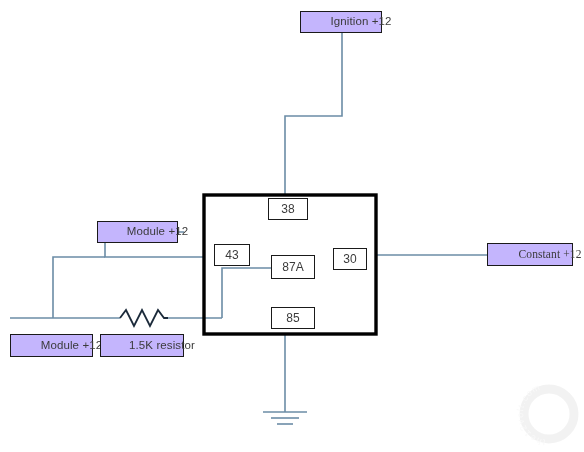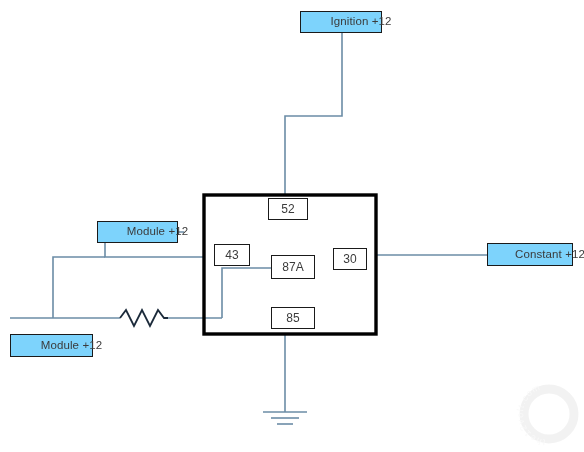--- a/index.html
+++ b/index.html
@@ -22,21 +22,21 @@
     position: absolute;
     left: 0;
     top: 0;
     width: 584px;
     height: 452px;
   }
   .label-box {
     position: absolute;
     box-sizing: border-box;
     border: 1px solid #1a1a1a;
-    background: #7dd3fc;
+    background: #c4b5fd;
     color: #3b3b3b;
     font-family: "Liberation Sans", sans-serif;
     font-size: 11.5px;
     line-height: 1;
     display: flex;
     align-items: center;
     justify-content: center;
     white-space: nowrap;
     letter-spacing: 0.1px;
     padding-left: 40px;
@@ -93,21 +93,21 @@
       <path d="M 271,418 L 299,418"></path>
       <path d="M 277,424 L 293,424"></path>
     </g>
 
     <polyline points="120,318 126,310 134,326 142,310 150,326 158,310 164,318 168,318" fill="none" stroke="#1b2a3a" stroke-width="1.8" stroke-linejoin="miter" stroke-linecap="butt"></polyline>
 
     <rect x="204" y="195" width="172" height="139" fill="none" stroke="#000000" stroke-width="3.4"></rect>
   </svg>
 
   <div class="terminal-box" style="left:268px; top:198px; width:40px; height:22px;">
-    <span>52</span>
+    <span>38</span>
   </div>
 
   <div class="terminal-box" style="left:214px; top:244px; width:36px; height:22px;">
     <span>43</span>
   </div>
 
   <div class="terminal-box" style="left:271px; top:255px; width:44px; height:24px;">
     <span>87A</span>
   </div>
 
@@ -124,22 +124,25 @@
   </div>
 
   <div class="label-box" style="left:97px; top:221px; width:81px; height:22px;">
     <span>Module +12</span>
   </div>
 
   <div class="label-box" style="left:10px; top:334px; width:83px; height:23px;">
     <span>Module +12</span>
   </div>
 
+  <div class="label-box" style="left:100px; top:334px; width:84px; height:23px;">
+    <span>1.5K resistor</span>
+  </div>
 
-  <div class="label-box" style="left:487px; top:243px; width:86px; height:23px;">
+  <div class="label-box" style="left:487px; top:243px; width:86px; height:23px;font-family:Liberation Serif, serif;">
     <span>Constant +12</span>
   </div>
 
   <svg id="watermark" viewBox="0 0 66 68" xmlns="http://www.w3.org/2000/svg">
     <defs>
       <path id="wm-circle" d="M 33,59 A 26,26 0 1 1 33.1,59"></path>
     </defs>
     <circle cx="33" cy="33" r="25" fill="none" stroke="#e6e6e6" stroke-width="9"></circle>
     <text font-family="'Liberation Sans', sans-serif" font-size="9" fill="#f4f4f4" letter-spacing="1.1">
       <textPath href="#wm-circle" startOffset="2%">the12volt.com</textPath>

